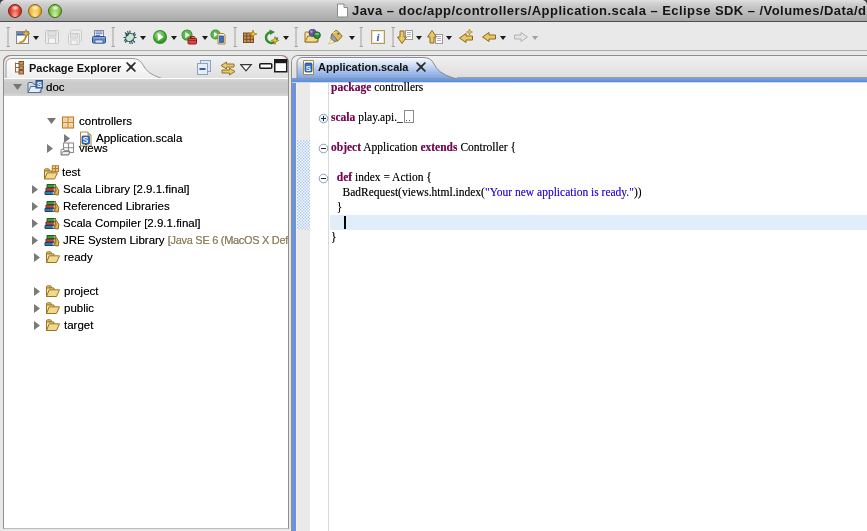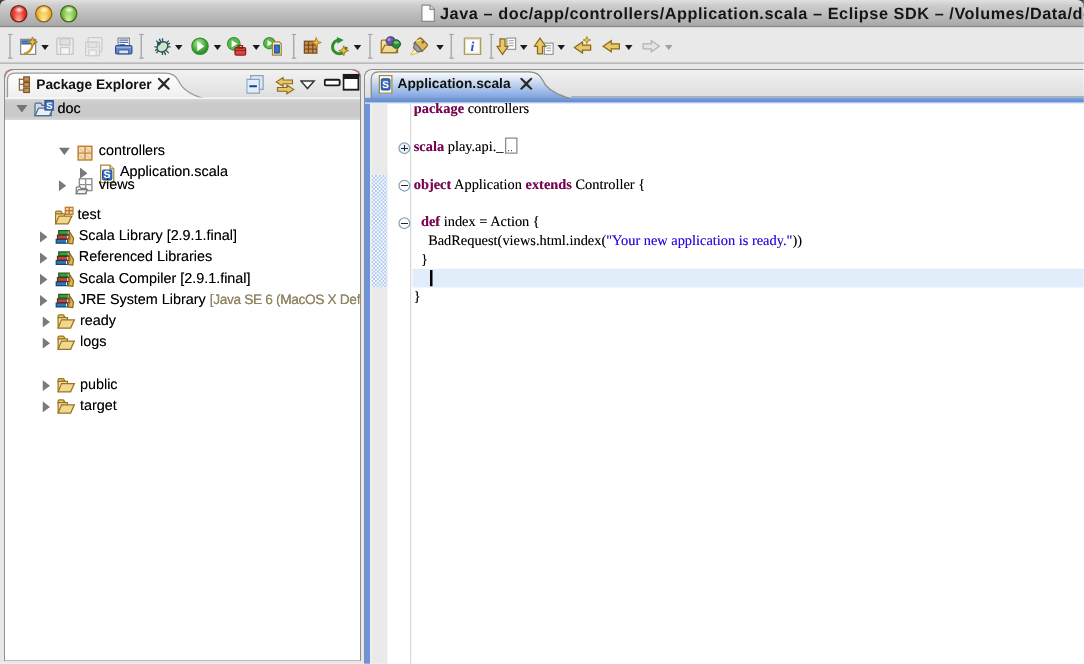--- a/index.html
+++ b/index.html
@@ -391,28 +391,28 @@
         </div>
   <div class="row" style="top:171px">
           <svg style="left:30px;top:4px" width="6" height="9">
             <use href="#arrR"></use>
           </svg>
           <svg style="left:41px;top:1px" width="16" height="14">
             <use href="#folder"></use>
           </svg>
           <span class="lbl" style="left:60px">ready</span>
         </div>
-  <div class="row" style="top:188px">
+  <div class="row" style="top:205px">
           <svg style="left:30px;top:4px" width="6" height="9">
             <use href="#arrR"></use>
           </svg>
           <svg style="left:41px;top:1px" width="16" height="14">
             <use href="#folder"></use>
           </svg>
-          <span class="lbl" style="left:60px">logs</span>
+          <span class="lbl" style="left:60px">project</span>
         </div>
   <div class="row" style="top:222px">
           <svg style="left:30px;top:4px" width="6" height="9">
             <use href="#arrR"></use>
           </svg>
           <svg style="left:41px;top:1px" width="16" height="14">
             <use href="#folder"></use>
           </svg>
           <span class="lbl" style="left:60px">public</span>
         </div>

